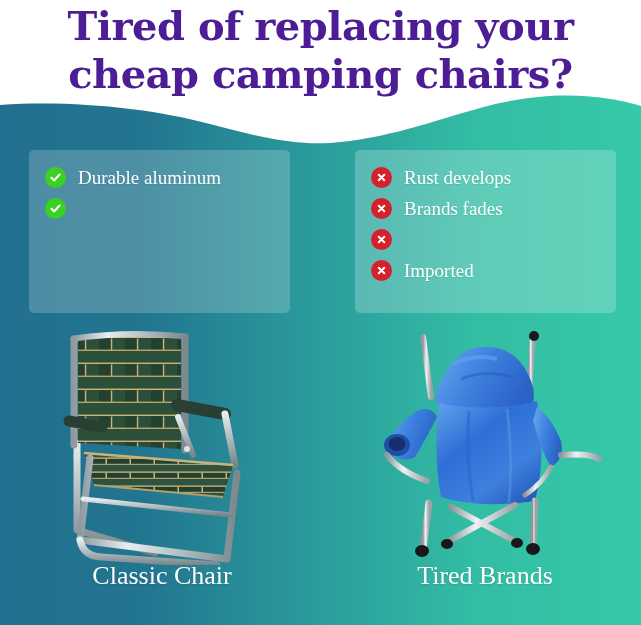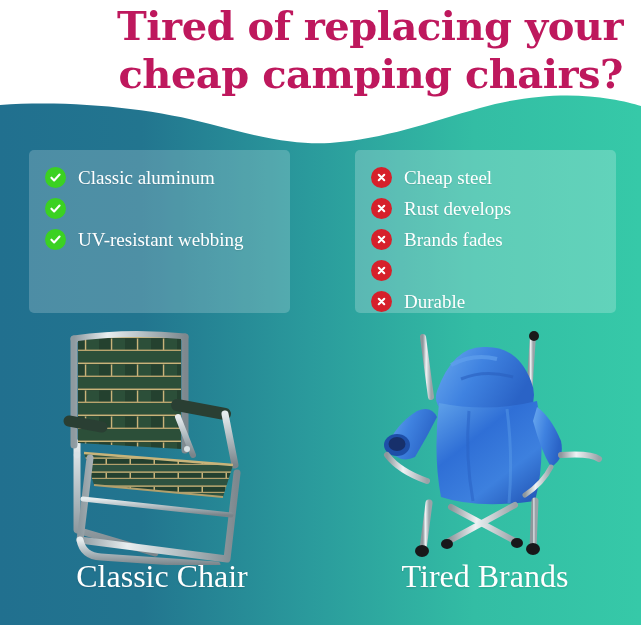--- a/index.html
+++ b/index.html
@@ -16,22 +16,22 @@
     width:641px;
     height:625px;
     background:#ffffff;
     overflow:hidden;
   }
 
   
   .headline {
     position:absolute;
     top:2px; left:0; right:0;
-    text-align:right;
-    color:#be185d;
+    text-align:center;
+    color:#4c1d95;
     font-family:"DejaVu Serif", serif;
     font-weight:700;
     font-size:40px;
     line-height:48px;
     letter-spacing:-0.5px;
     z-index:6;
     padding:0 18px;
   }
   .headline .l1 { display:block; }
   .headline .l2 { display:block; }
@@ -119,21 +119,21 @@
   .product-figure {
     width:300px;
     height:240px;
     position:relative;
   }
   .product-figure svg { display:block; margin:0 auto; }
 
   .product-caption {
     color:#ffffff;
     font-family:"Liberation Serif", serif;
-    font-size:32px;
+    font-size:26px;
     line-height:30px;
     margin-top:-4px;
     text-shadow:0 1px 2px rgba(0,0,0,0.14);
   }
 </style>
 </head>
 <body>
 
 <div id="infographic">
 
@@ -166,88 +166,72 @@
   <div class="panels">
 
     <div class="panel panel-pros">
 
       <div class="feat-row">
         <span class="badge badge-check">
           <svg width="13" height="13" viewBox="0 0 16 16">
               <path d="M3 8.3 L6.3 11.6 L13 4.4" fill="none" stroke="#ffffff" stroke-width="2.6" stroke-linecap="round" stroke-linejoin="round"></path>
             </svg>
         </span>
-        <span class="feat-label">Classic aluminum</span>
+        <span class="feat-label">Durable aluminum</span>
       </div>
 
       <div class="feat-row">
         <span class="badge badge-check">
           <svg width="13" height="13" viewBox="0 0 16 16">
               <path d="M3 8.3 L6.3 11.6 L13 4.4" fill="none" stroke="#ffffff" stroke-width="2.6" stroke-linecap="round" stroke-linejoin="round"></path>
             </svg>
         </span>
       </div>
 
 
-      <div class="feat-row">
-        <span class="badge badge-check">
-          <svg width="13" height="13" viewBox="0 0 16 16">
-              <path d="M3 8.3 L6.3 11.6 L13 4.4" fill="none" stroke="#ffffff" stroke-width="2.6" stroke-linecap="round" stroke-linejoin="round"></path>
-            </svg>
-        </span>
-        <span class="feat-label">UV-resistant webbing</span>
-      </div>
 
 
     </div>
 
     <div class="panel panel-cons">
+
 
       <div class="feat-row">
         <span class="badge badge-x">
           <svg width="11" height="11" viewBox="0 0 16 16">
               <path d="M4 4 L12 12 M12 4 L4 12" fill="none" stroke="#ffffff" stroke-width="3" stroke-linecap="round"></path>
             </svg>
         </span>
-        <span class="feat-label">Cheap steel</span>
+        <span class="feat-label">Rust develops</span>
       </div>
 
       <div class="feat-row">
         <span class="badge badge-x">
           <svg width="11" height="11" viewBox="0 0 16 16">
               <path d="M4 4 L12 12 M12 4 L4 12" fill="none" stroke="#ffffff" stroke-width="3" stroke-linecap="round"></path>
             </svg>
         </span>
-        <span class="feat-label">Rust develops</span>
+        <span class="feat-label">Brands fades</span>
       </div>
 
       <div class="feat-row">
         <span class="badge badge-x">
           <svg width="11" height="11" viewBox="0 0 16 16">
               <path d="M4 4 L12 12 M12 4 L4 12" fill="none" stroke="#ffffff" stroke-width="3" stroke-linecap="round"></path>
             </svg>
         </span>
-        <span class="feat-label">Brands fades</span>
       </div>
 
       <div class="feat-row">
         <span class="badge badge-x">
           <svg width="11" height="11" viewBox="0 0 16 16">
               <path d="M4 4 L12 12 M12 4 L4 12" fill="none" stroke="#ffffff" stroke-width="3" stroke-linecap="round"></path>
             </svg>
         </span>
-      </div>
-
-      <div class="feat-row">
-        <span class="badge badge-x">
-          <svg width="11" height="11" viewBox="0 0 16 16">
-              <path d="M4 4 L12 12 M12 4 L4 12" fill="none" stroke="#ffffff" stroke-width="3" stroke-linecap="round"></path>
-            </svg>
-        </span>
-        <span class="feat-label">Durable</span>
+        <span class="feat-label">Imported</span>
       </div>
 
     </div>
   </div>
 
   <div class="products">
 
     <div class="product product-left">
       <div class="product-figure">
         <svg width="230" height="240" viewBox="0 0 230 240" xmlns="http://www.w3.org/2000/svg">

